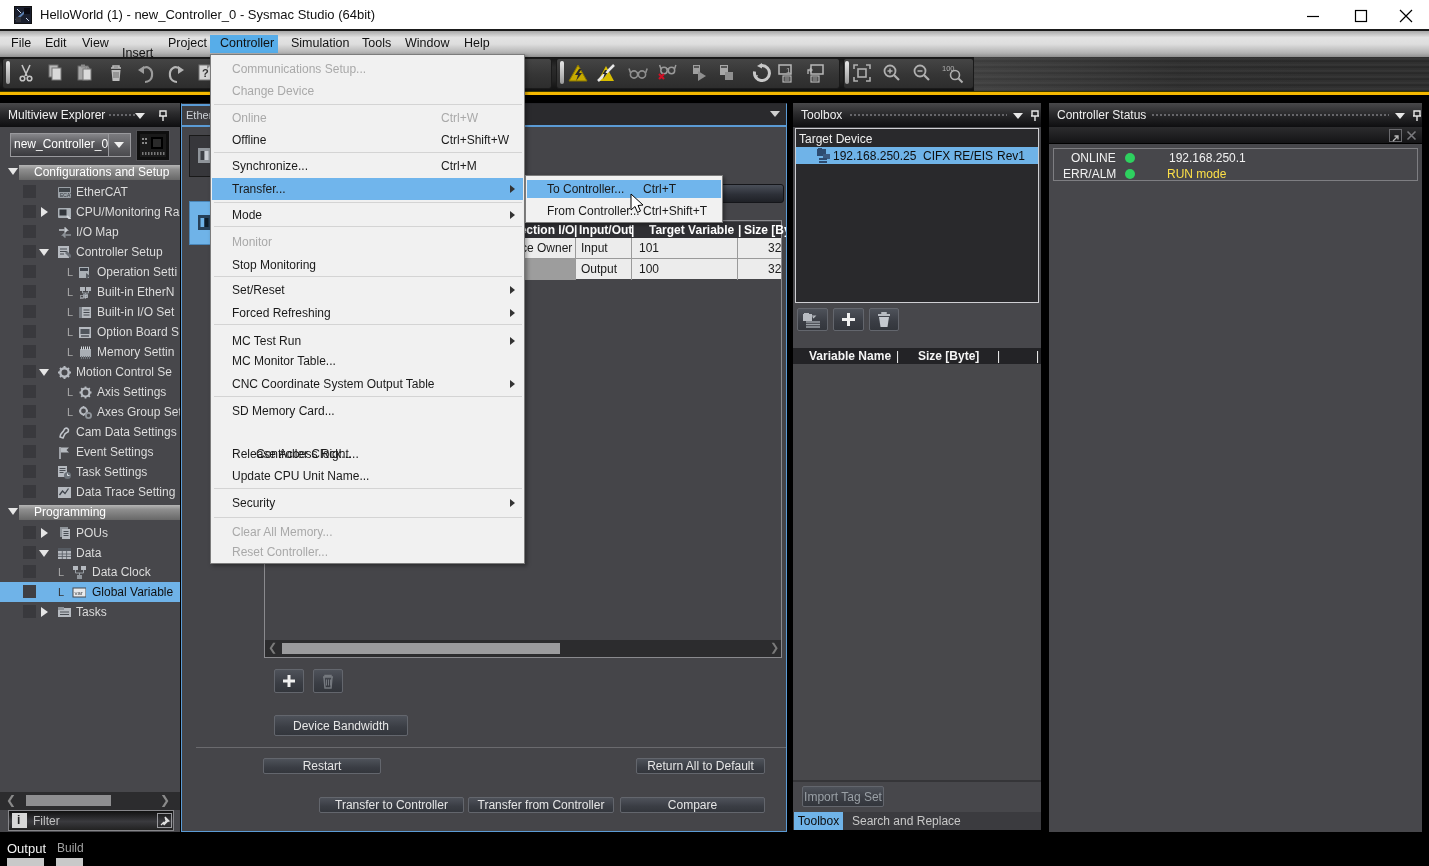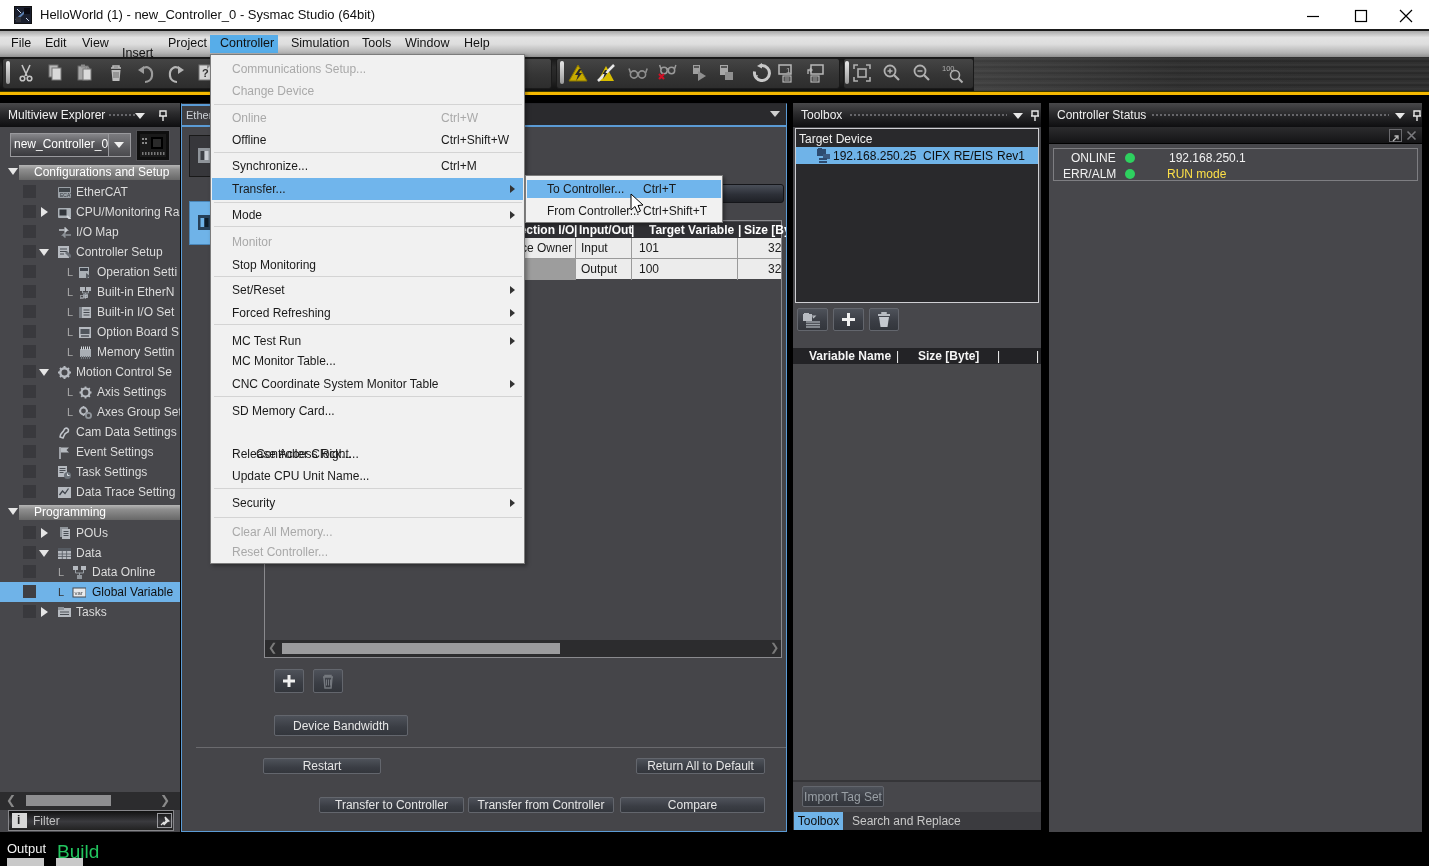--- a/index.html
+++ b/index.html
@@ -435,21 +435,21 @@
       </div>
     <div class="trow" style="top:459px;">
         <i class="tsq"></i>
         <span class="tl" style="left:58px;">L</span>
       <svg class="ticn" style="left:72px;" width="15" height="15">
           <rect x="1" y="1" width="5" height="4" fill="#b6bac0"></rect>
           <rect x="9" y="1" width="5" height="4" fill="#b6bac0"></rect>
           <rect x="5" y="10" width="5" height="4" fill="#8f949a"></rect>
           <path d="M3.5 5 v3 h8 v-3 M7.5 8 v2" stroke="#9aa0a6" stroke-width="1" fill="none"></path>
         </svg>
-      <span class="abs" style="left:92px;">Data Online</span>
+      <span class="abs" style="left:92px;">Data Clock</span>
       </div>
     <div class="trow" style="top:479px;width:180px;background:#6fb3e8;color:#101010;">
         <i class="tsq" style="background:#3f3f44;"></i>
         <span class="tl" style="left:58px;color:#333;">L</span>
       <svg class="ticn" style="left:72px;" width="15" height="15">
           <rect x="1" y="3" width="13" height="9" fill="#e8eaec" stroke="#45494e"></rect>
           <text x="2.5" y="10" font-size="6" fill="#45494e" font-family="Liberation Sans">var</text>
         </svg>
       <span class="abs" style="left:92px;">Global Variable</span>
       </div>
@@ -631,21 +631,21 @@
       <div class="abs" style="left:71px;top:4px;width:10px;height:10px;border-radius:50%;background:#2ed15f;"></div>
       <span class="abs" style="left:115px;top:2px;font-size:12px;color:#f2f2f2;">192.168.250.1</span>
       <span class="abs" style="left:9px;top:18px;width:47px;text-align:right;font-size:12px;color:#f2f2f2;">ERR/ALM</span>
       <div class="abs" style="left:71px;top:20px;width:10px;height:10px;border-radius:50%;background:#2ed15f;"></div>
       <span class="abs" style="left:113px;top:18px;font-size:12px;color:#fde047;">RUN mode</span>
     </div>
   </div>
 
   <div class="abs" id="bottombar"></div>
   <div class="abs" style="left:7px;top:841px;font-size:13px;color:#f2f2f2;">Output</div>
-  <div class="abs" style="left:57px;top:841px;font-size:19px;color:#22c55e;">Build</div>
+  <div class="abs" style="left:57px;top:841px;font-size:12px;color:#a3a3a3;">Build</div>
   <div class="abs" style="left:7px;top:858px;width:37px;height:8px;background:#c9c9c9;"></div>
   <div class="abs" style="left:56px;top:858px;width:27px;height:8px;background:#c9c9c9;"></div>
 
   <div class="abs" id="dmenu">
     <div class="mrow dis" style="top:3px;">
         <span class="lab">Communications Setup...</span>
       </div>
     <div class="mrow dis" style="top:25px;">
         <span class="lab">Change Device</span>
       </div>
@@ -690,21 +690,21 @@
       </div>
     <div class="msep" style="top:269px;"></div>
     <div class="mrow" style="top:275px;">
         <span class="lab">MC Test Run</span>
         <i class="marr"></i>
       </div>
     <div class="mrow" style="top:295px;">
         <span class="lab">MC Monitor Table...</span>
       </div>
     <div class="mrow" style="top:318px;">
-        <span class="lab">CNC Coordinate System Monitor Table</span>
+        <span class="lab">CNC Coordinate System Output Table</span>
         <i class="marr"></i>
       </div>
     <div class="msep" style="top:341px;"></div>
     <div class="mrow" style="top:345px;">
         <span class="lab">SD Memory Card...</span>
       </div>
     <div class="mrow" style="top:388px;margin-left:24px;">
         <span class="lab">Controller Clock...</span>
       </div>
     <div class="mrow" style="top:388px;">

